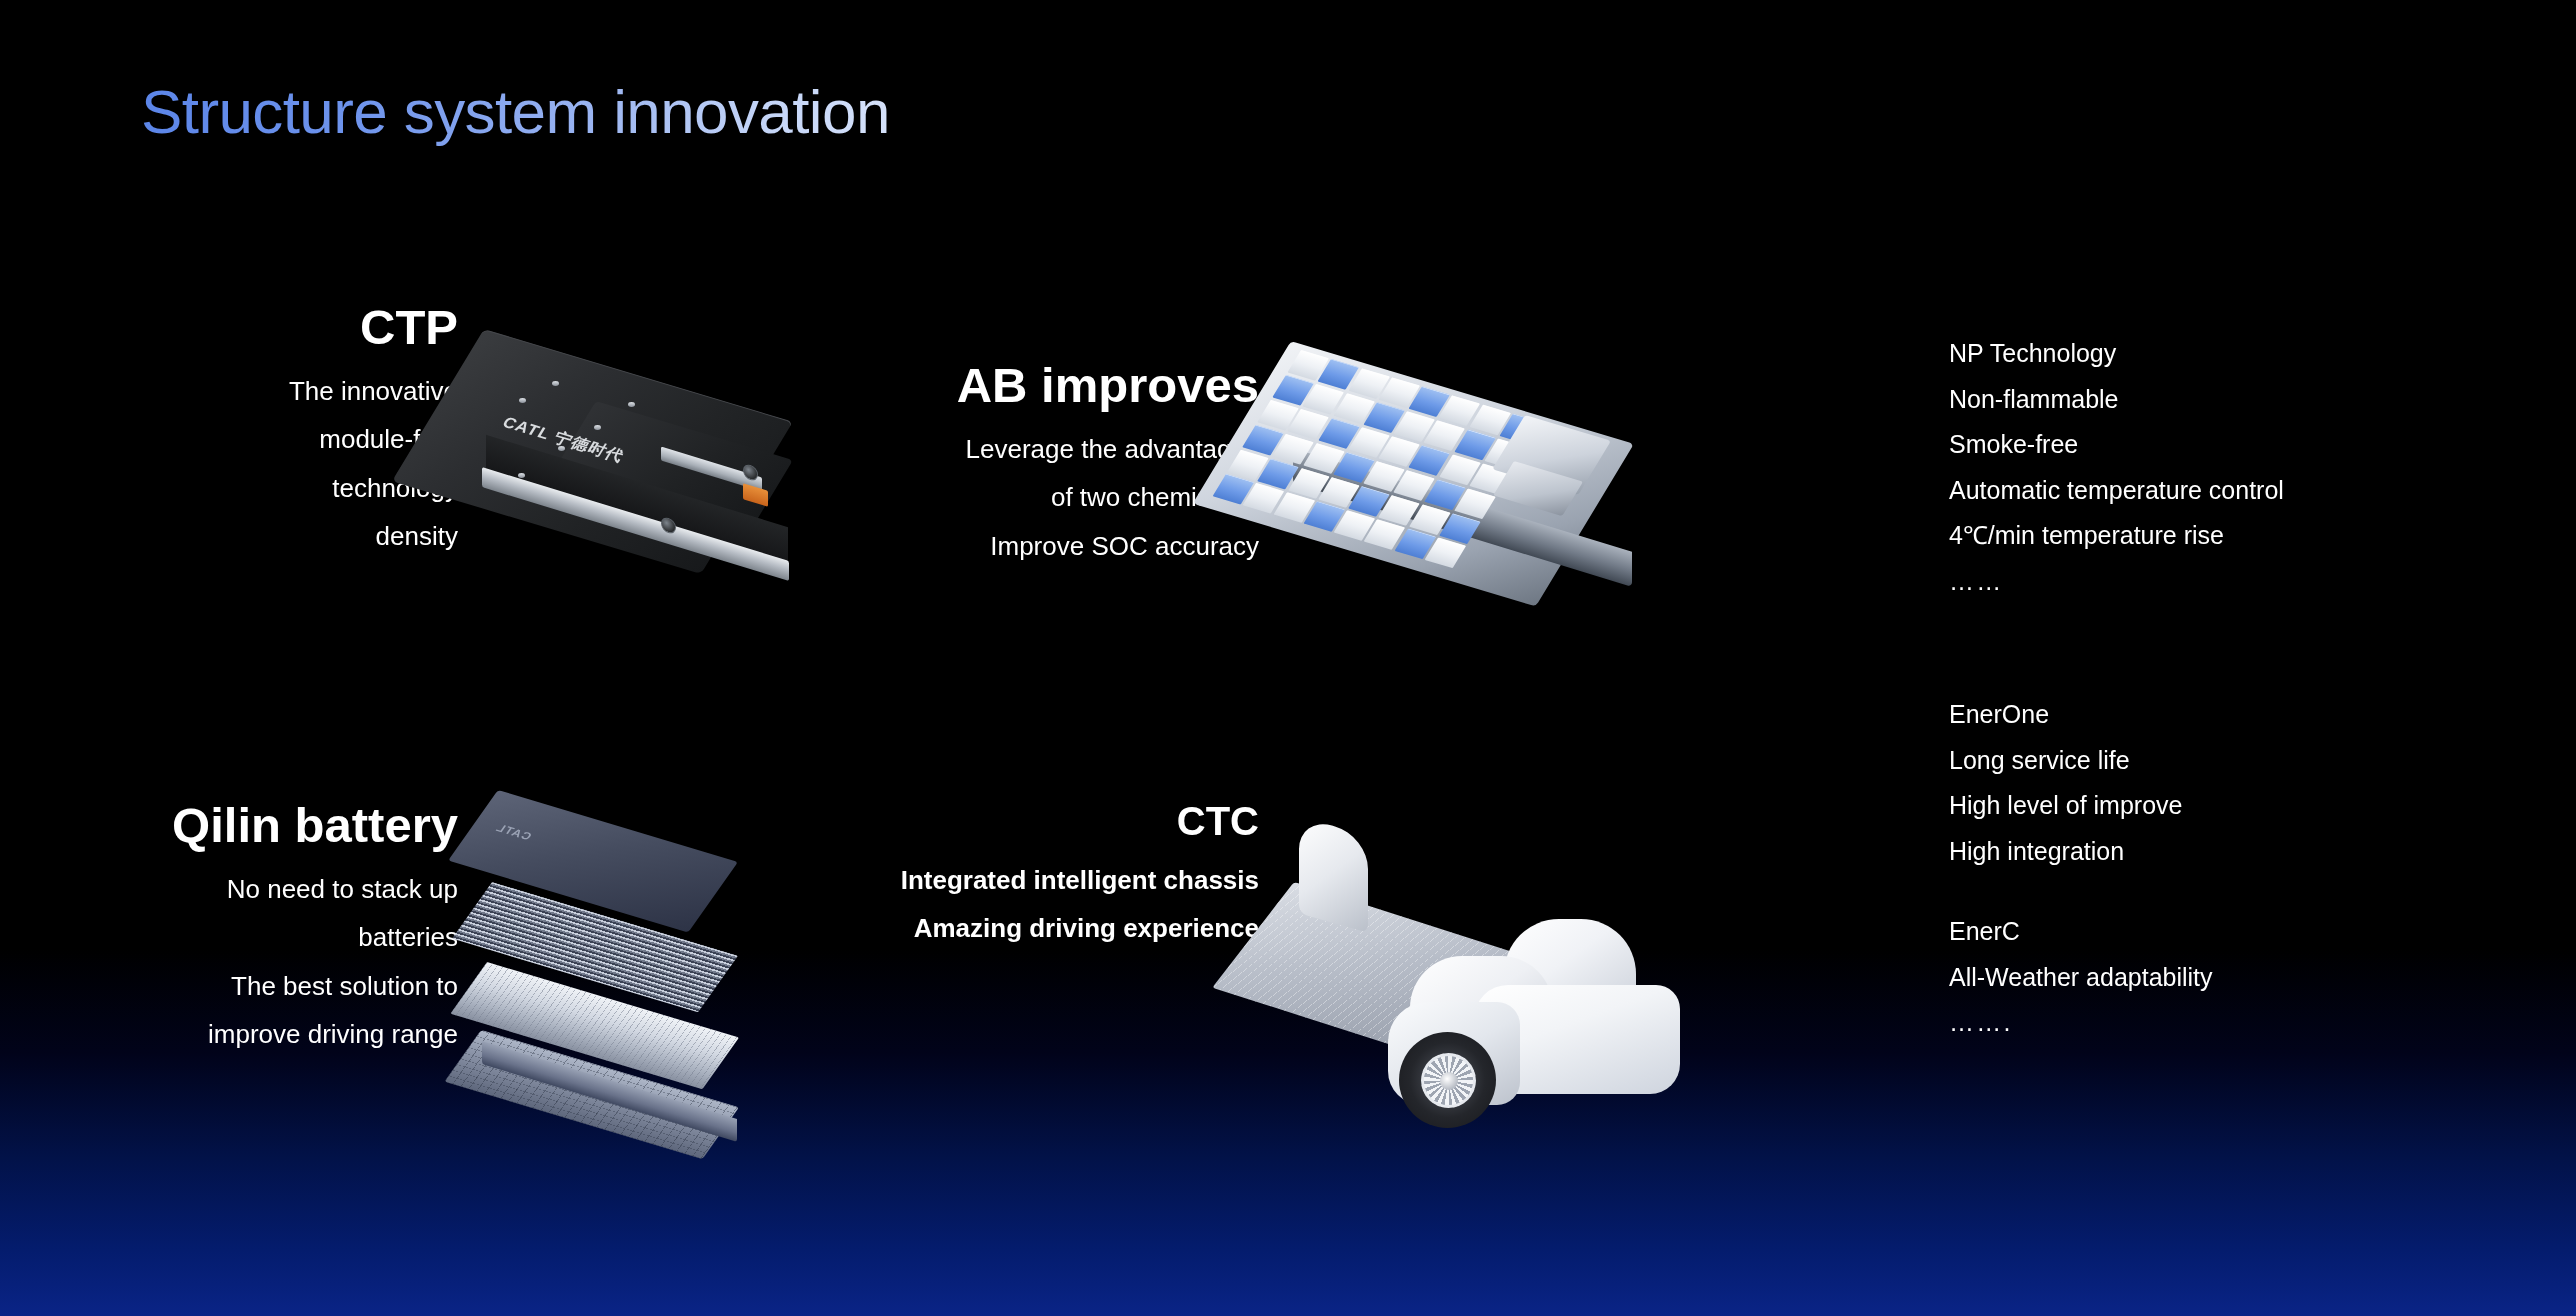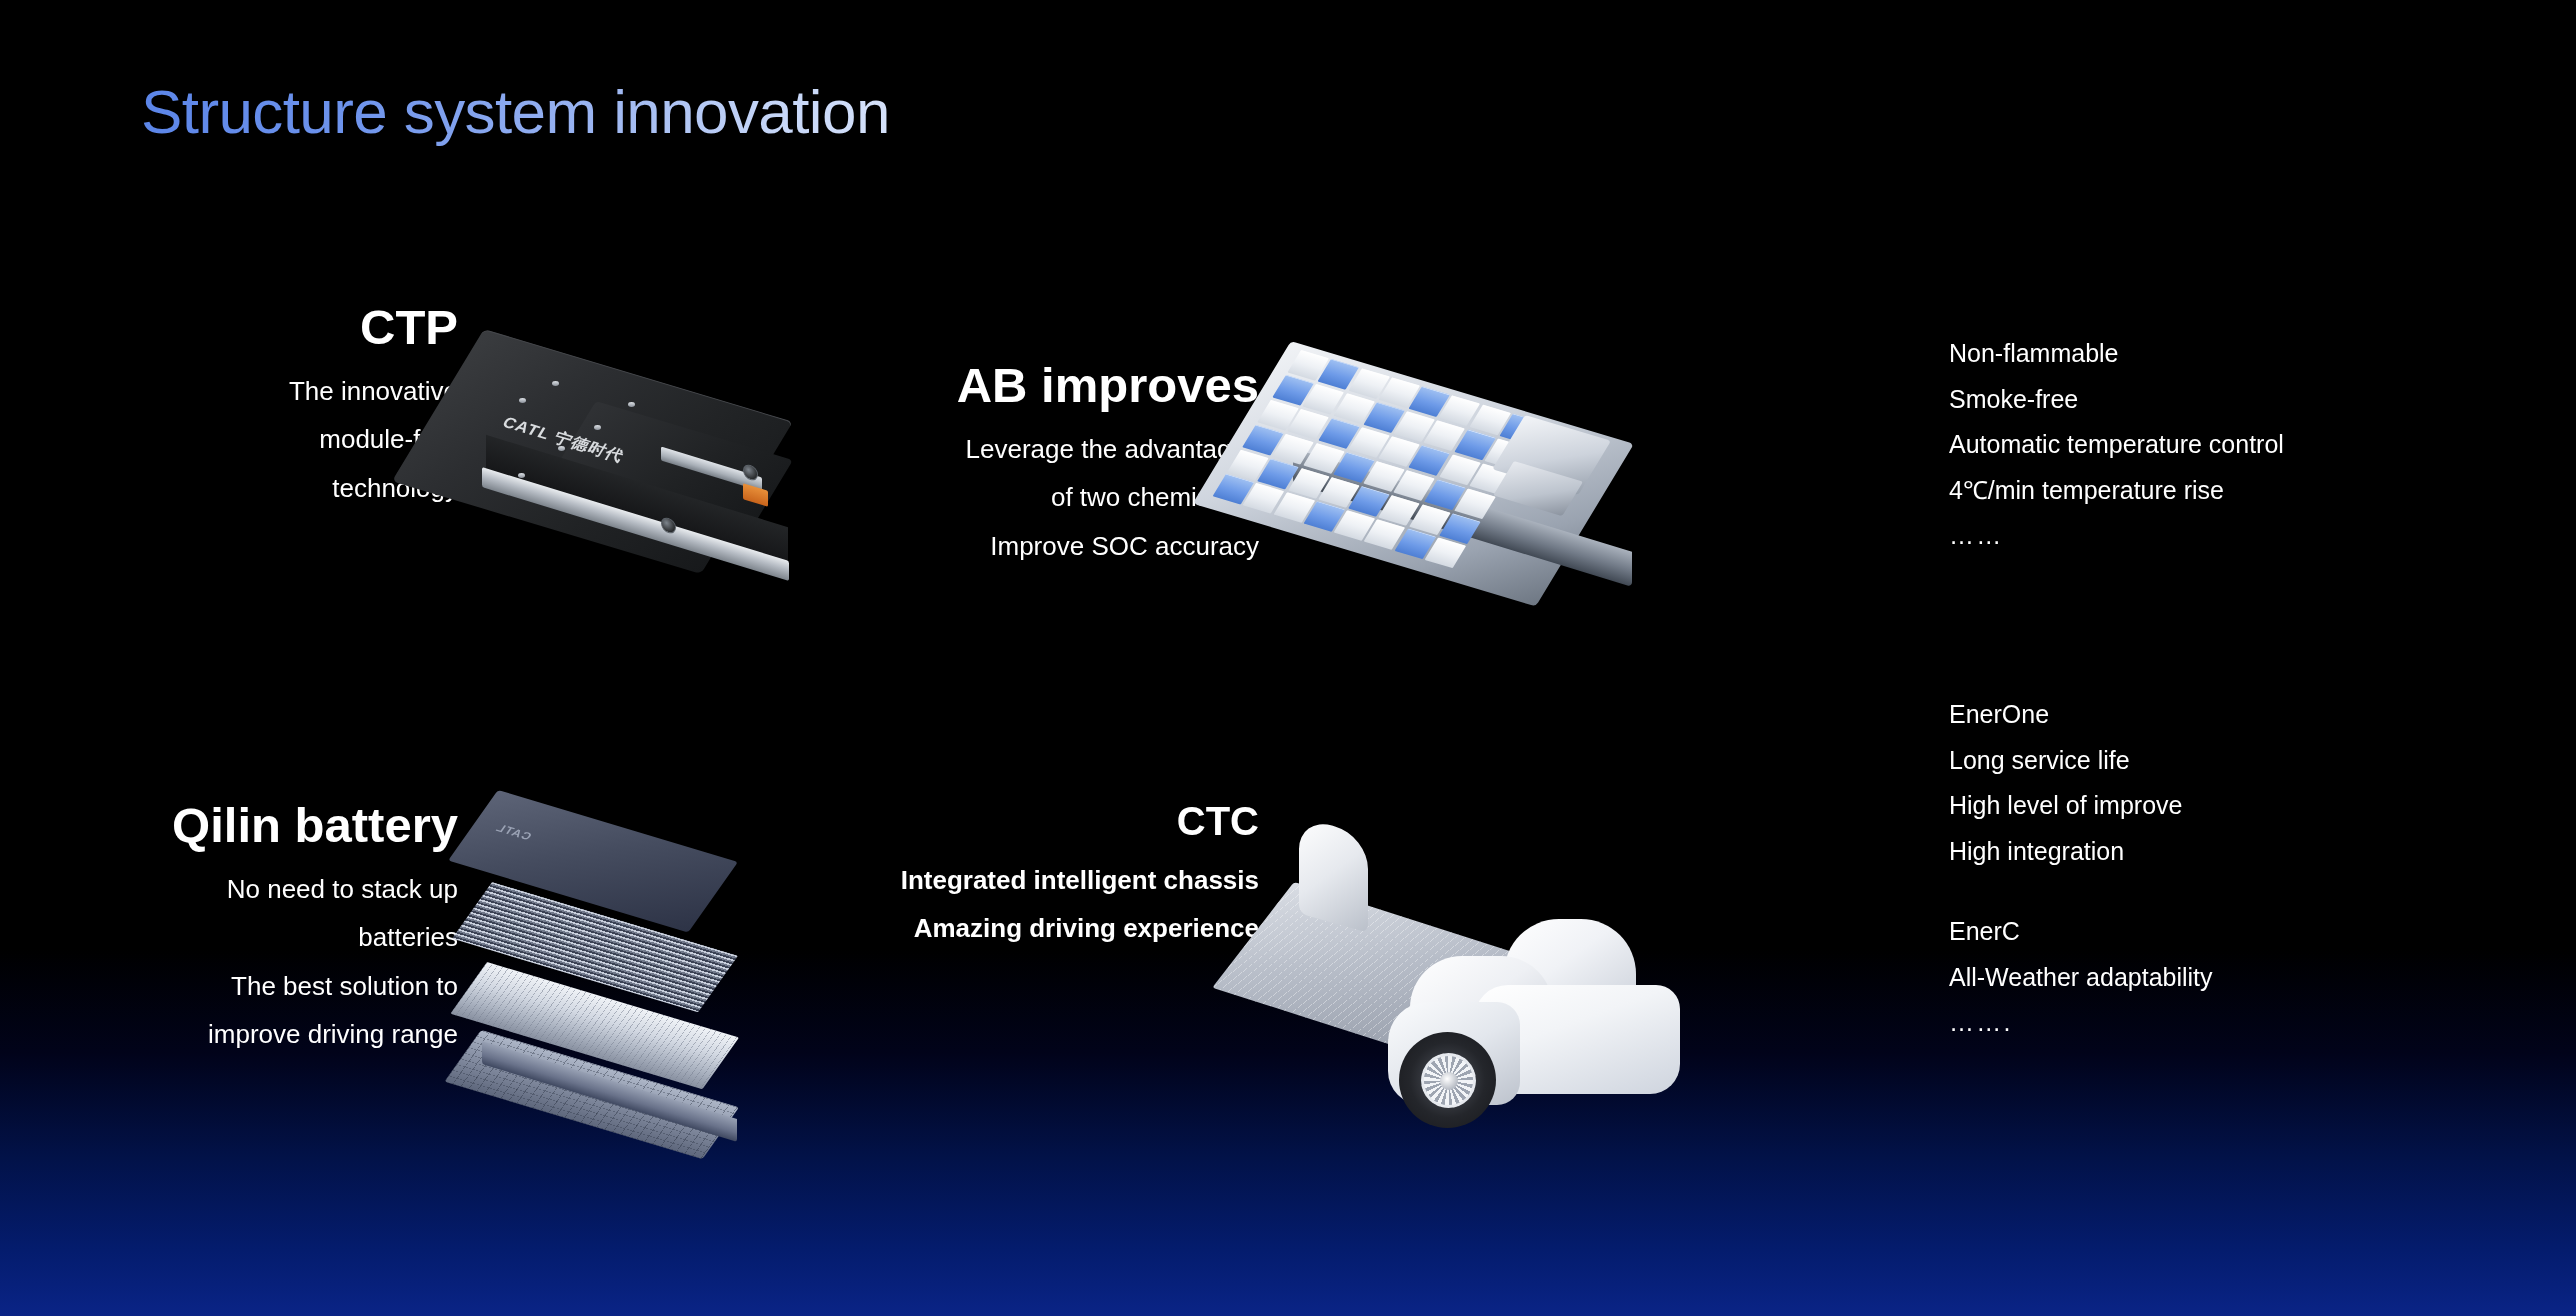--- a/index.html
+++ b/index.html
@@ -323,20 +323,21 @@
 <div id="slide">
 
   <div id="page-title">Structure system innovation</div>
 
   <div class="block align-right" id="block-ctp">
     <div class="head">CTP</div>
     <div class="lines">
       <span class="line">The innovative</span>
       <span class="line">module-free</span>
       <span class="line">technology</span>
+      <span class="line">density</span>
     </div>
   </div>
 
   <div class="render" id="render-ctp">
     <div class="lid"></div>
     <div class="lid2"></div>
     <div class="sidewall"></div>
     <div class="rail"></div>
     <div class="rail2"></div>
     <div class="connector"></div>
@@ -465,20 +466,21 @@
     <div class="seat-a"></div>
     <div class="seat-b"></div>
     <div class="nose"></div>
     <div class="front-fender"></div>
     <div class="tire"></div>
     <div class="rim"></div>
     <div class="rim-hub"></div>
   </div>
 
   <div class="spec-list" id="spec-top">
+    <div class="spec-item">NP Technology</div>
     <div class="spec-item">Non-flammable</div>
     <div class="spec-item">Smoke-free</div>
     <div class="spec-item">Automatic temperature control</div>
     <div class="spec-item">4℃/min temperature rise</div>
     <div class="spec-item spec-dots">……</div>
   </div>
 
   <div class="spec-list" id="spec-bottom">
     <div class="spec-item">EnerOne</div>
     <div class="spec-item">Long service life</div>

